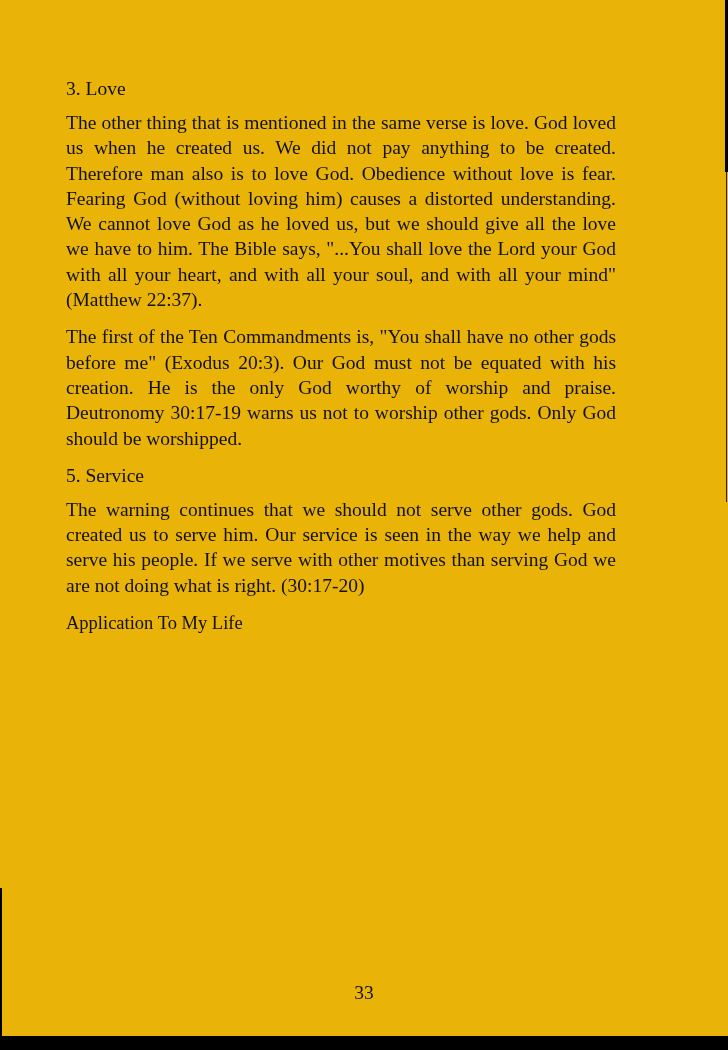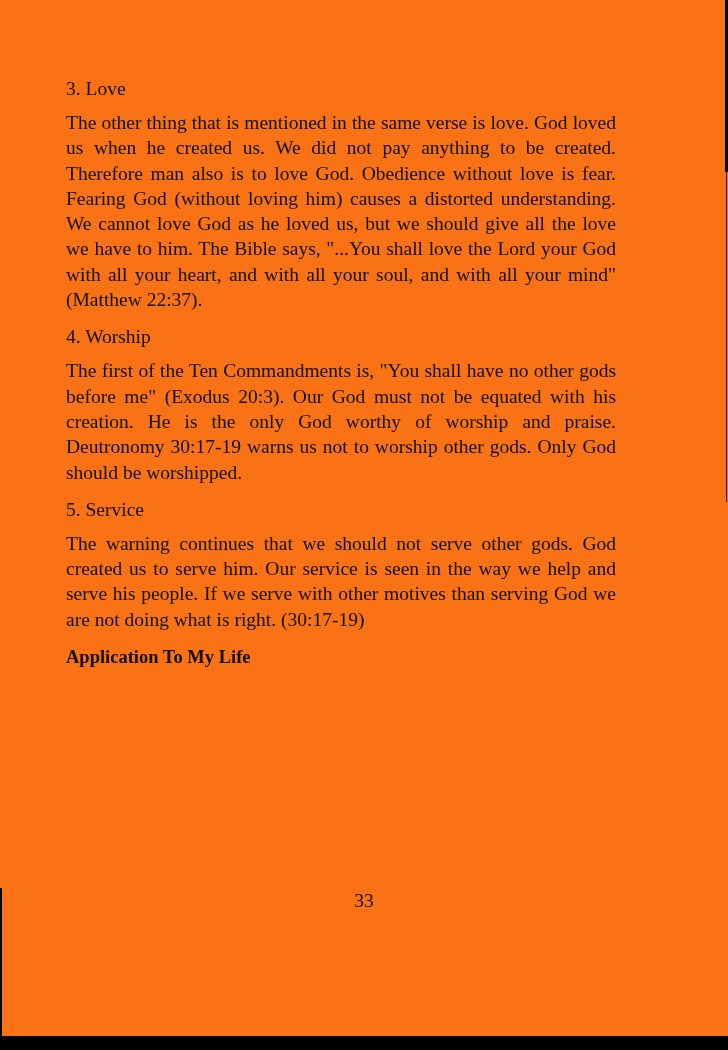--- a/index.html
+++ b/index.html
@@ -14,21 +14,21 @@
       overflow: hidden;
       font-family: "Liberation Serif", "DejaVu Serif", serif;
       color: #111111;
     }
     .page {
       position: absolute;
       left: 0;
       top: 0;
       width: 728px;
       height: 1050px;
-      background: #f97316;
+      background: #eab308;
     }
     
     .edge-right-thick {
       position: absolute;
       left: 725px;
       top: 0;
       width: 3px;
       height: 172px;
       background: #000;
     }
@@ -62,37 +62,37 @@
       top: 76px;
       width: 558px;
     }
     .heading {
       font-size: 19.5px;
       line-height: 26px;
       margin: 0 0 8px 0;
       font-weight: normal;
     }
     .heading.bold {
-      font-weight: bold;
+      font-weight: normal;
       font-size: 18.5px;
     }
     .para {
       font-size: 19.5px;
       line-height: 25.3px;
       text-align: justify;
       margin: 0 8px 12px 0;
     }
     .para.last-left {
       text-align-last: left;
     }
     .page-number {
       position: absolute;
       left: 0;
       width: 728px;
-      top: 888px;
+      top: 980px;
       text-align: center;
       font-size: 19.5px;
       line-height: 26px;
     }
   </style>
 </head>
 <body>
 
 <div class="page">
   <div class="edge-right-thick"></div>
@@ -100,27 +100,26 @@
   <div class="edge-left"></div>
   <div class="edge-bottom"></div>
 
   <div class="content">
     <section>
       <h3 class="heading">3. Love</h3>
       <p class="para last-left">The other thing that is mentioned in the same verse is love. God loved us when he created us. We did not pay anything to be created. Therefore man also is to love God. Obedience without love is fear. Fearing God (without loving him) causes a distorted understanding. We cannot love God as he loved us, but we should give all the love we have to him. The Bible says, "...You shall love the Lord your God with all your heart, and with all your soul, and with all your mind" (Matthew 22:37).</p>
     </section>
 
     <section>
-      <h3 class="heading">4. Worship</h3>
       <p class="para last-left">The first of the Ten Commandments is, "You shall have no other gods before me" (Exodus 20:3). Our God must not be equated with his creation. He is the only God worthy of worship and praise. Deutronomy 30:17-19 warns us not to worship other gods. Only God should be worshipped.</p>
     </section>
 
     <section>
       <h3 class="heading">5. Service</h3>
-      <p class="para last-left">The warning continues that we should not serve other gods. God created us to serve him. Our service is seen in the way we help and serve his people. If we serve with other motives than serving God we are not doing what is right. (30:17-19)</p>
+      <p class="para last-left">The warning continues that we should not serve other gods. God created us to serve him. Our service is seen in the way we help and serve his people. If we serve with other motives than serving God we are not doing what is right. (30:17-20)</p>
     </section>
 
     <section>
     </section>
 
     <section>
       <h3 class="heading bold">Application To My Life</h3>
     </section>
   </div>
 

